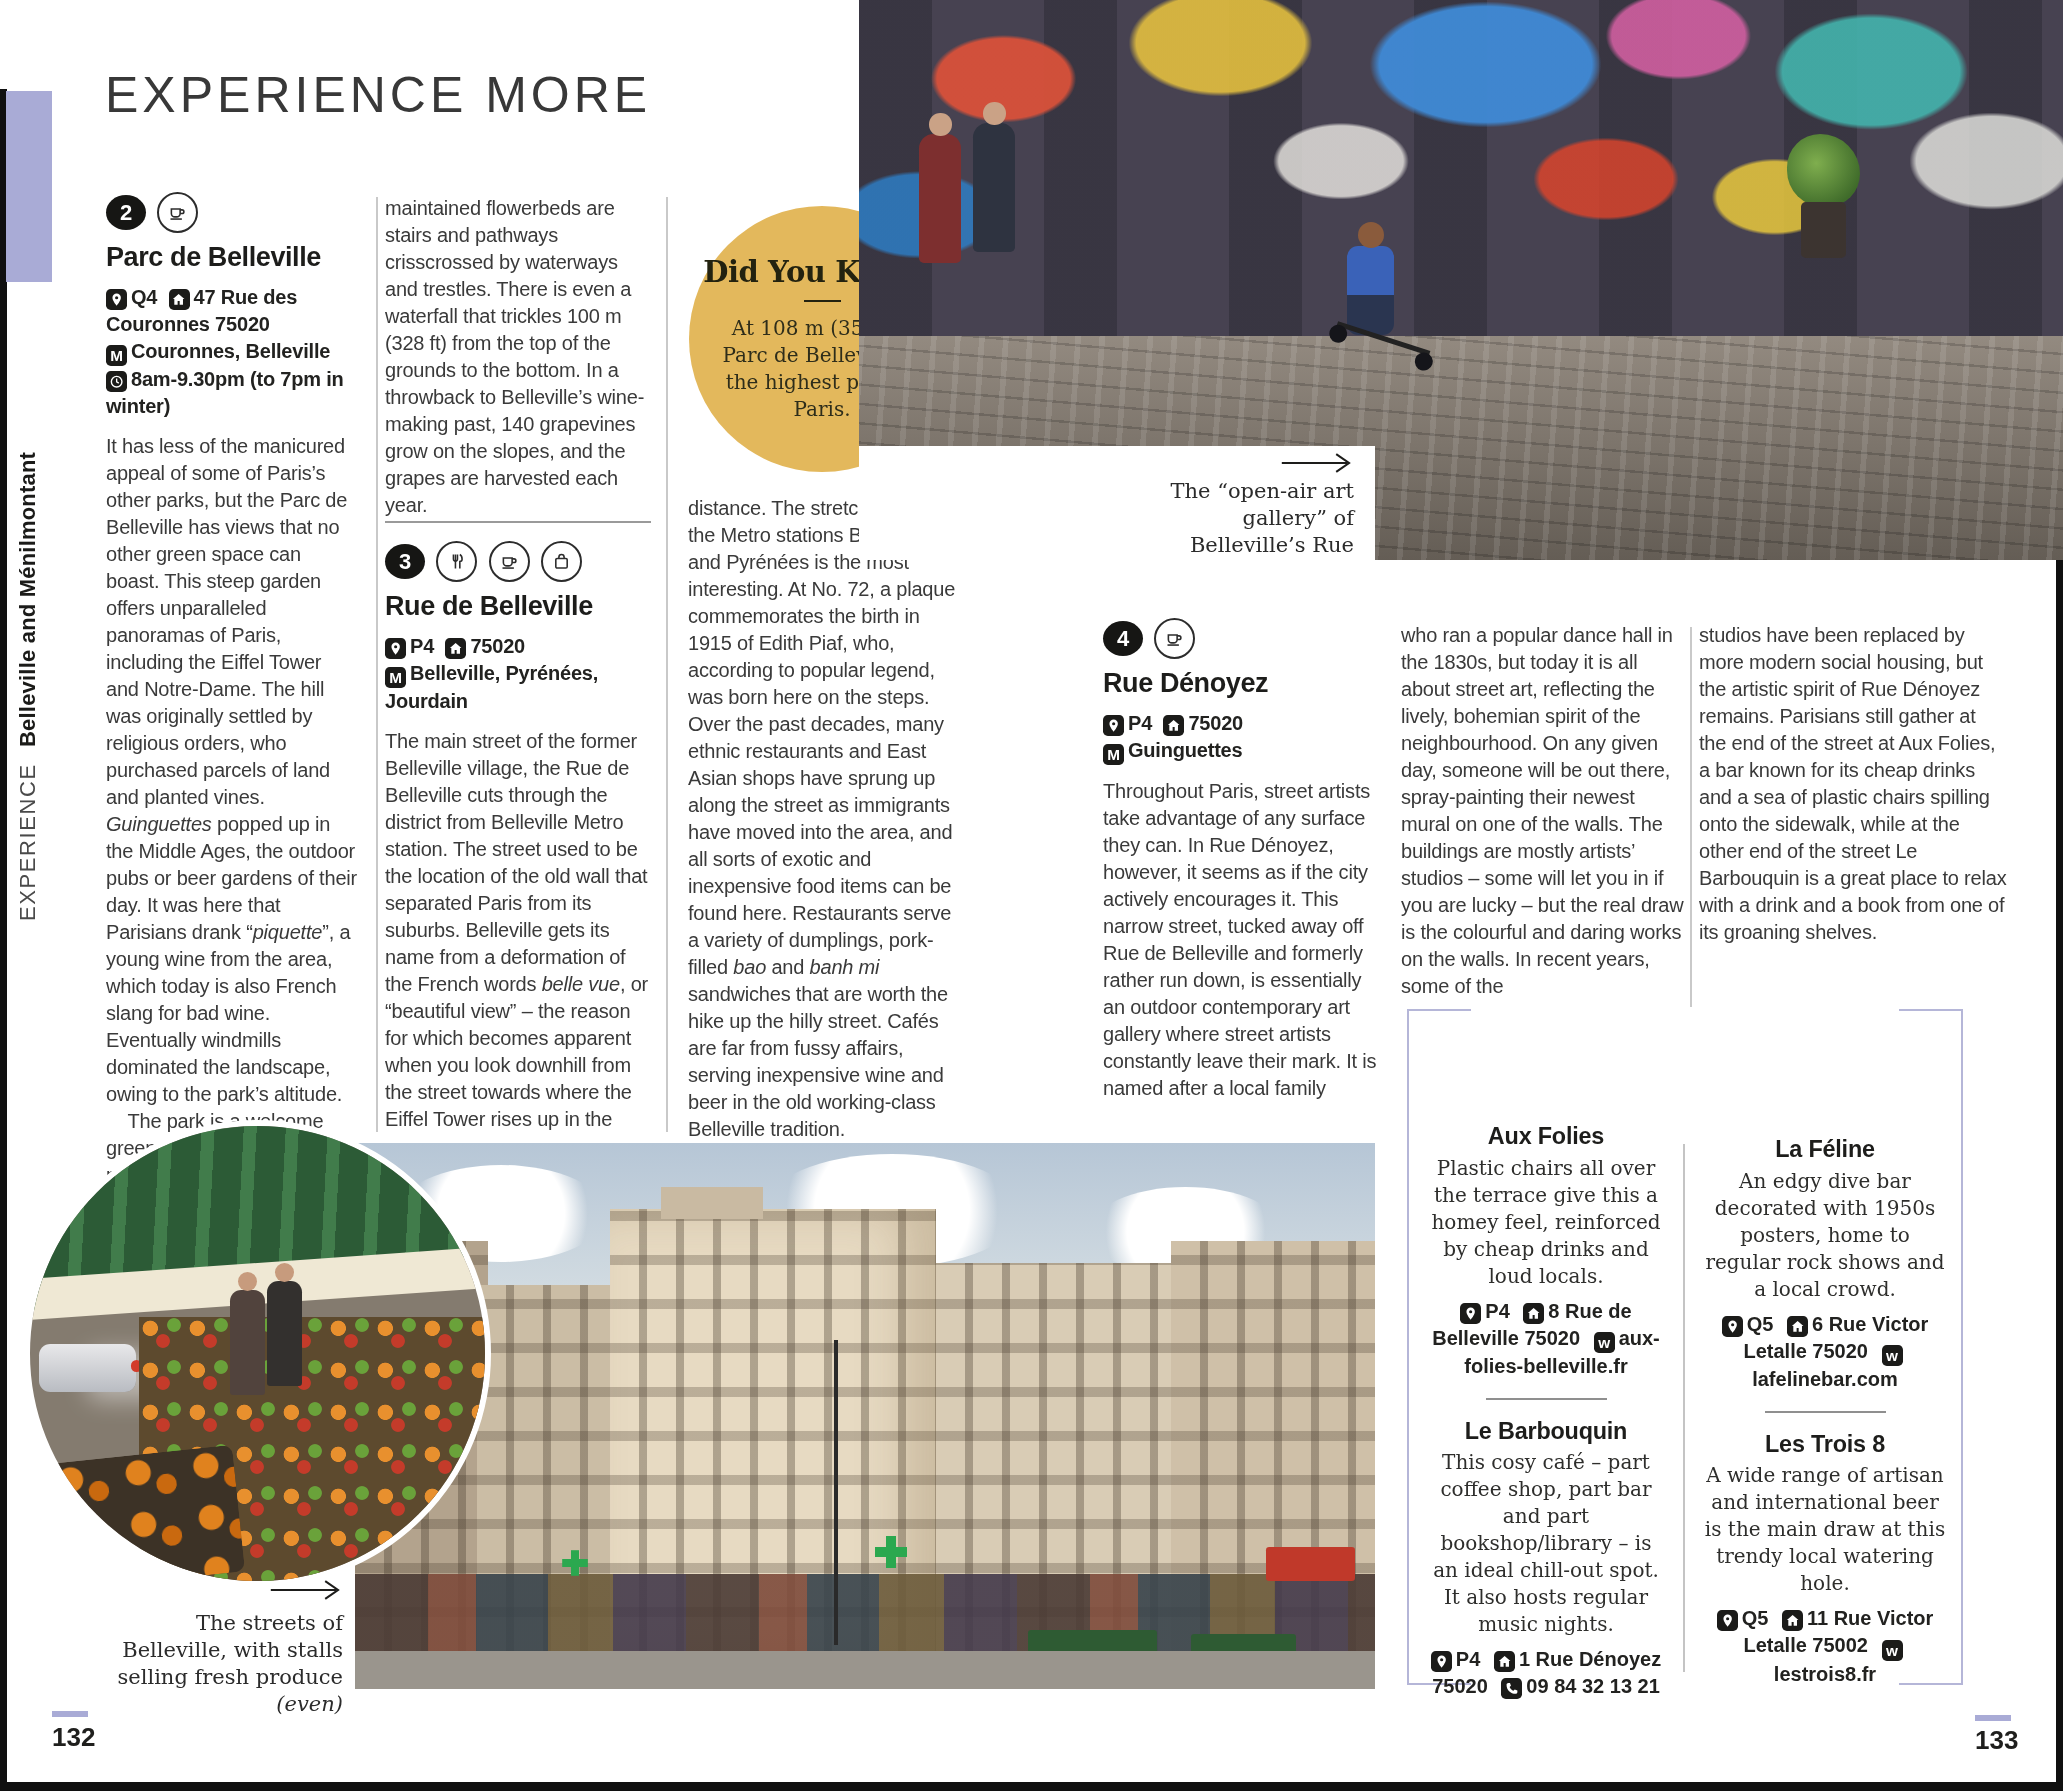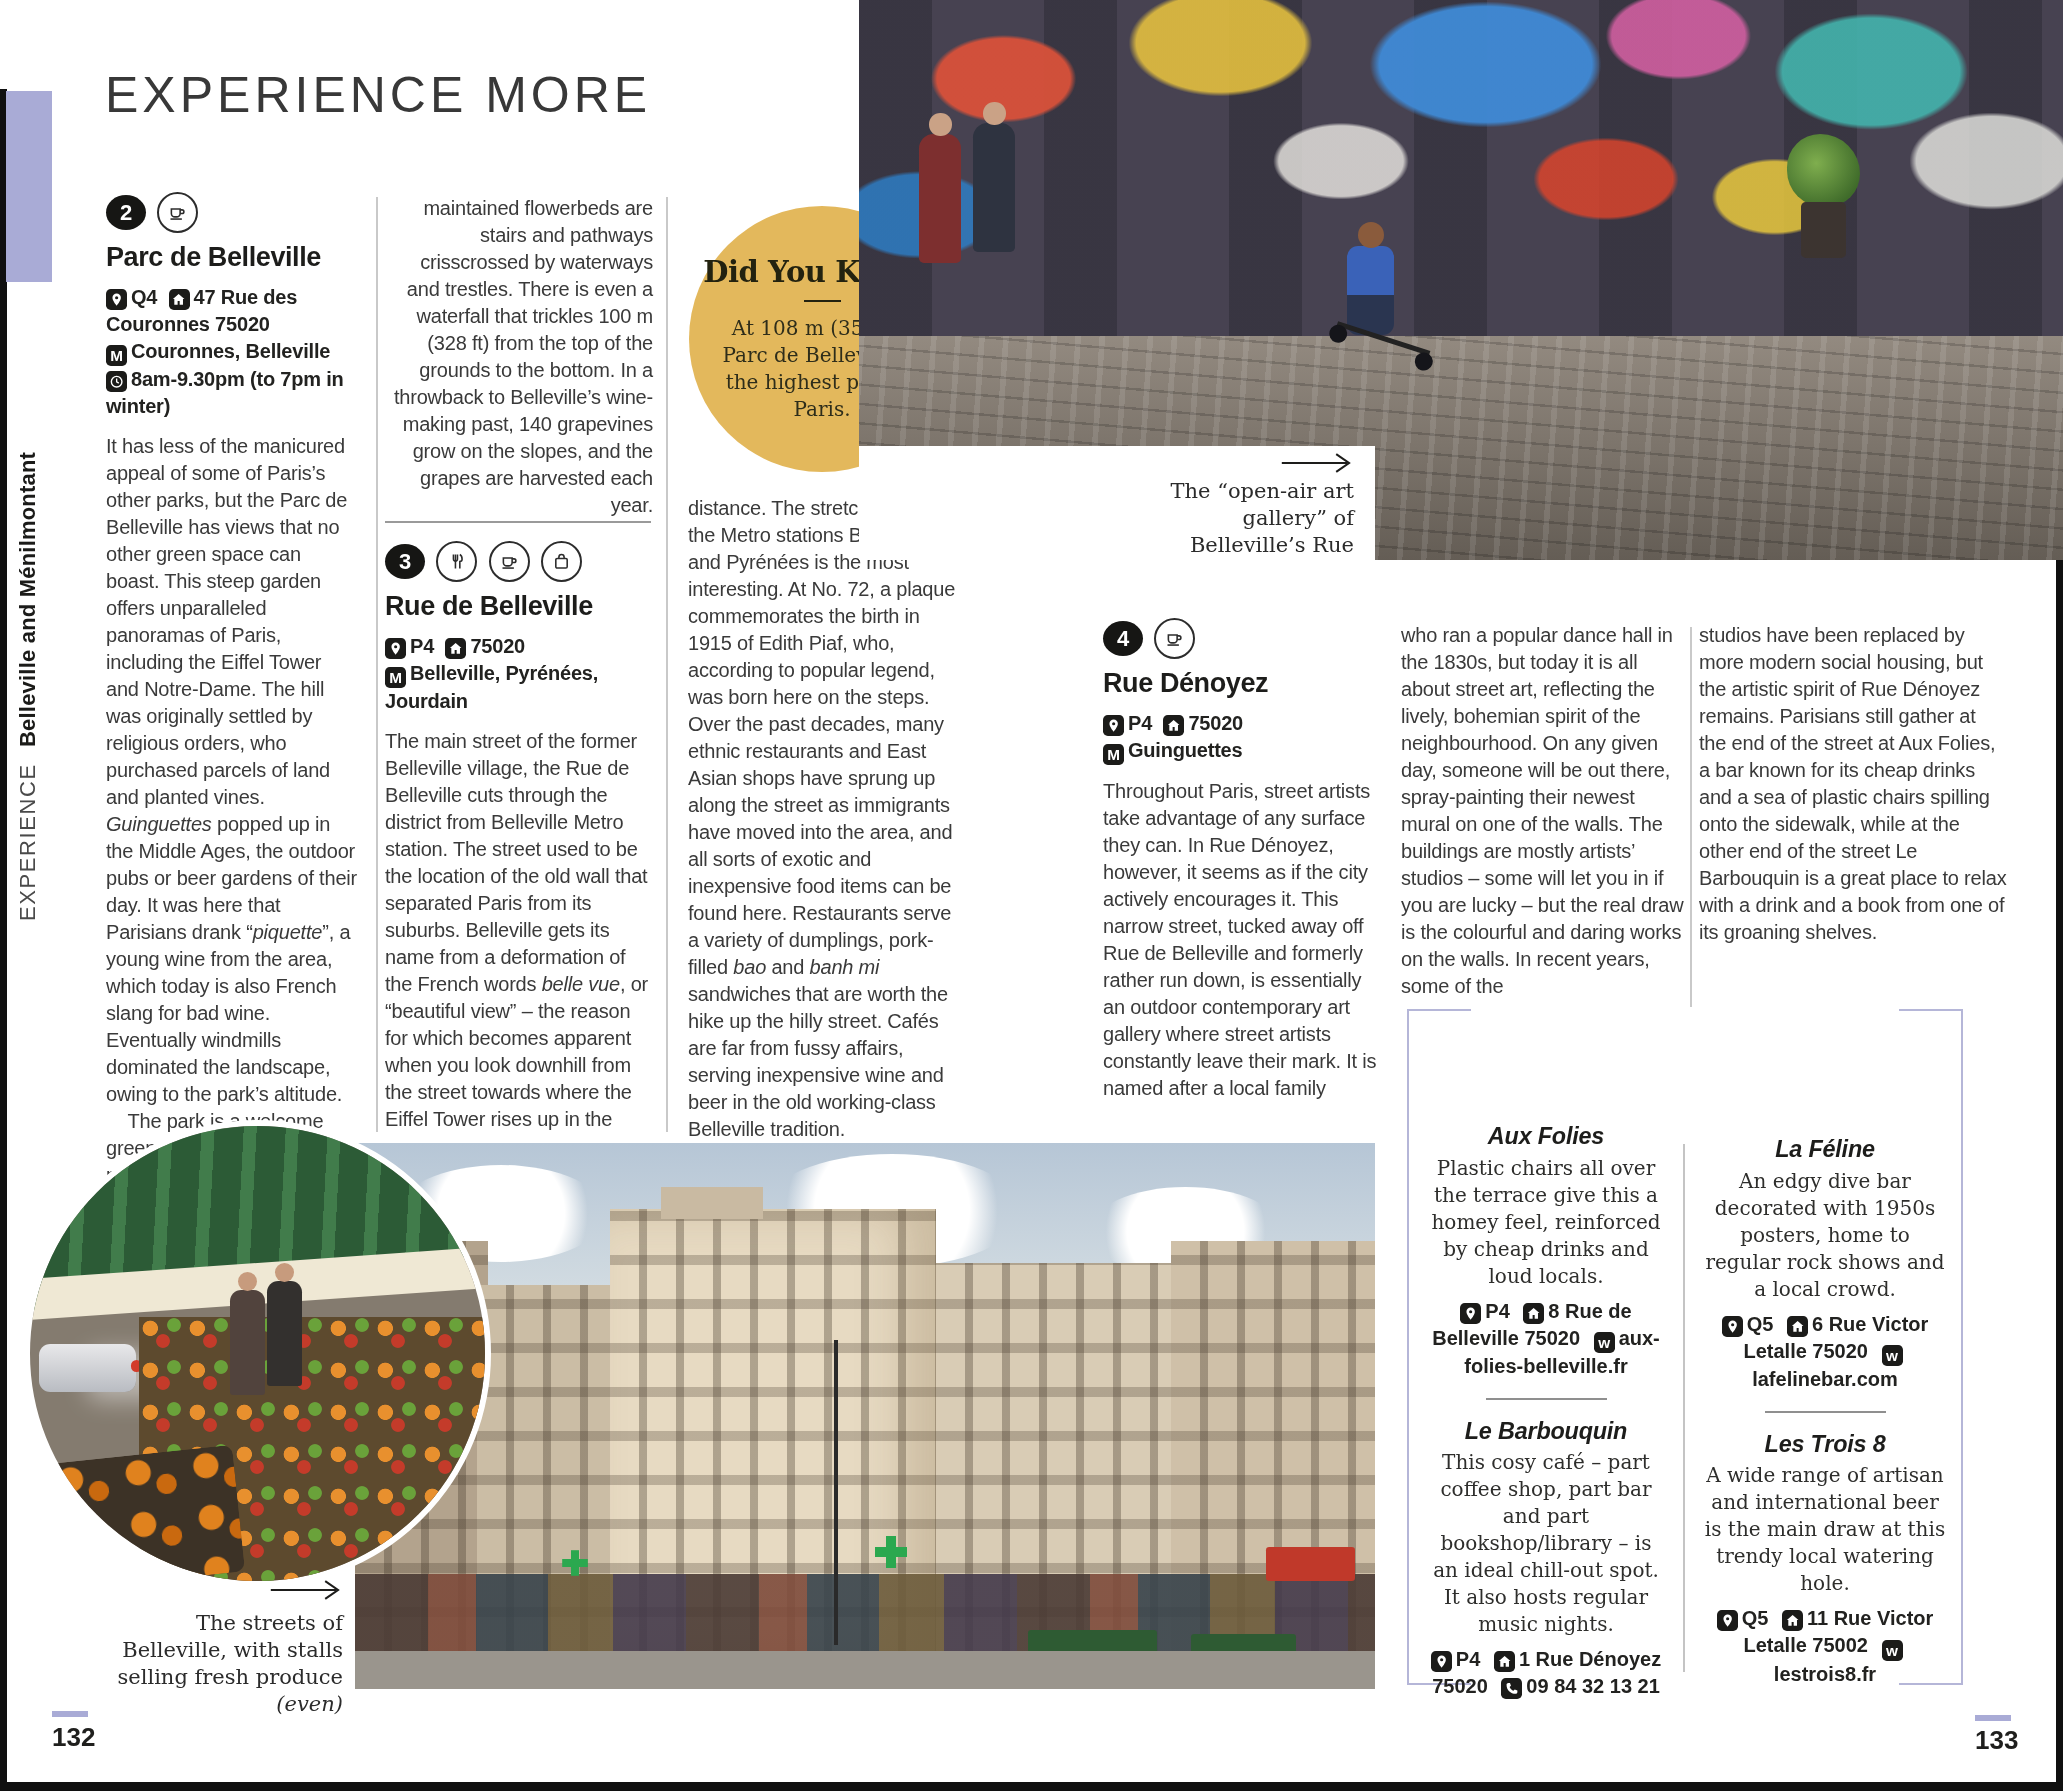--- a/index.html
+++ b/index.html
@@ -59,21 +59,21 @@
   .arrow svg{width:74px;height:24px;}
   
   .drinkbox{left:1407px;top:1009px;width:556px;height:676px;}
   .drinkbox .bl,.drinkbox .br{position:absolute;top:0;width:2.4px;height:100%;background:var(--lav-line);}
   .drinkbox .bl{left:0;} .drinkbox .br{right:0;}
   .drinkbox .arm{position:absolute;width:64px;height:2.4px;background:var(--lav-line);}
   .drink-title{position:absolute;left:0;right:0;top:32px;text-align:center;
      font-family:"DejaVu Serif",serif;font-weight:bold;font-size:55px;letter-spacing:0px;
      color:#2a2622;}
   .venuecol{position:absolute;width:242px;text-align:center;}
-  .venue-name{font-weight:bold;font-size:23.4px;color:var(--ink);letter-spacing:-0.2px;font-style:italic;}
+  .venue-name{font-weight:bold;font-size:23.4px;color:var(--ink);letter-spacing:-0.2px;}
   .venue-desc{font-family:"DejaVu Serif",serif;font-size:20px;line-height:27px;color:#2e2e2c;
      margin-top:4.8px;}
   .venue-info{margin-top:8px;font-weight:bold;font-size:20px;line-height:27px;color:#222220;}
   .venue-div{width:121px;height:1.6px;background:#8f8f8f;margin:18px auto;}
   .drink-innerrule{position:absolute;left:276px;top:135px;width:1.6px;height:528px;background:#c4c4c4;}
   
   .photo{overflow:hidden;}
   .photo-top{left:859px;top:0;width:1205px;height:560px;background:
      linear-gradient(180deg,#55505e 0,#5c5566 38%,#6b6360 55%,#8a8078 62%,#7b726a 80%,#665e57 100%);}
   .graffiti{position:absolute;inset:0 0 36% 0;background:
@@ -208,21 +208,21 @@
             <svg viewBox="0 0 24 24" fill="none">
               <circle cx="12" cy="12" r="8.3" stroke="#fff" stroke-width="2.2"></circle>
               <path d="M12 7.2v5l3.4 2" stroke="#fff" stroke-width="2.1"></path>
             </svg>
           </span><span>8am-9.30pm (to 7pm in winter)</span></div>
     </div>
     <div class="para entry-body"><span>It has less of the manicured appeal of some of Paris’s other parks, but the Parc de Belleville has views that no other green space can boast. This steep garden offers unparalleled panoramas of Paris, including the Eiffel Tower and Notre-Dame. The hill was originally settled by religious orders, who purchased parcels of land and planted vines. </span><em>Guinguettes</em><span> popped up in the Middle Ages, the outdoor pubs or beer gardens of their day. It was here that Parisians drank “</span><em>piquette</em><span>”, a young wine from the area, which today is also French slang for bad wine. Eventually windmills dominated the landscape, owing to the park’s altitude.
     The park is a welcome green space in densely populated east Paris. Between the patches of exquisitely</span></div>
   </div>
 
-  <div class="abs para" style="left:385px;top:195px;width:268px;text-align:right;"><span>maintained flowerbeds are stairs and pathways crisscrossed by waterways and trestles. There is even a waterfall that trickles 100 m (328 ft) from the top of the grounds to the bottom. In a throwback to Belleville’s wine-making past, 140 grapevines grow on the slopes, and the grapes are harvested each year.</span></div>
+  <div class="abs para" style="left:385px;top:195px;width:268px;"><span>maintained flowerbeds are stairs and pathways crisscrossed by waterways and trestles. There is even a waterfall that trickles 100 m (328 ft) from the top of the grounds to the bottom. In a throwback to Belleville’s wine-making past, 140 grapevines grow on the slopes, and the grapes are harvested each year.</span></div>
   <div class="abs divider-h" style="left:385px;top:521px;width:266px;"></div>
 
   <div class="abs" style="left:385px;top:542px;width:268px;">
     <div class="iconrow">
       <div class="numbadge">3</div>
       <div class="circicon">
         <svg viewBox="0 0 24 24" fill="none" stroke="#2c2c2c" stroke-width="1.8">
           <path d="M8.5 4v5.2a2.3 2.3 0 0 0 4.6 0V4"></path>
             <path d="M10.8 4v16"></path>
             <path d="M15.8 4c1.8 1 2.6 3.2 2.6 5.4 0 1.6-.9 2.6-2.6 2.6V20"></path>

